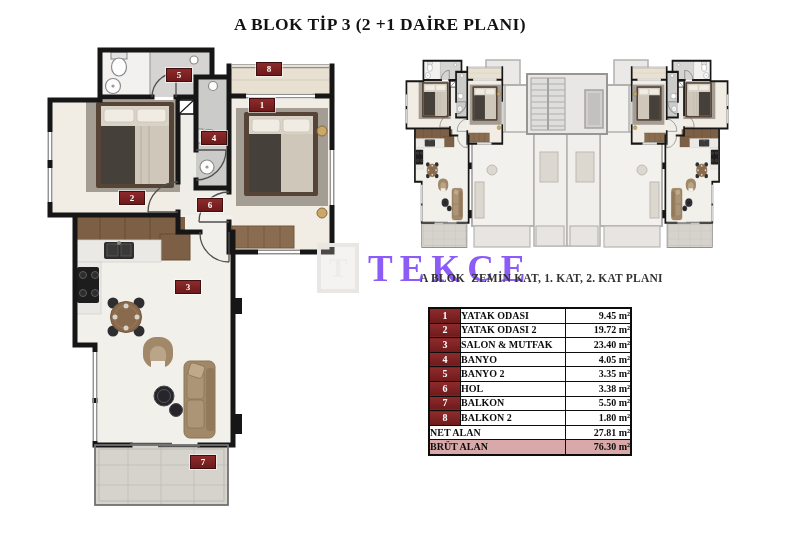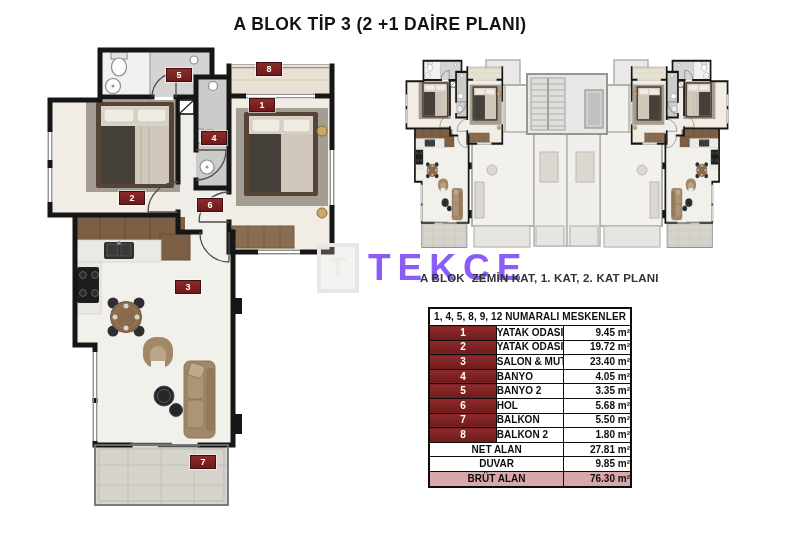--- a/index.html
+++ b/index.html
@@ -1,17 +1,17 @@
 <!DOCTYPE html>
 <html><head>
 <meta charset="utf-8">
 <style>
   html,body{margin:0;padding:0;background:#fff}
   .stage{position:relative;width:800px;height:533px;background:#ffffff;overflow:hidden;
-         font-family:Liberation Sans, sans-serif}
+         font-family:Liberation Serif, serif}
   .title{position:absolute;top:14px;left:0;width:760px;text-align:center;
          font-size:17.5px;font-weight:bold;color:#121212;letter-spacing:.4px}
   svg.plan{position:absolute;left:0;top:0}
   .caption{position:absolute;top:272px;left:420px;width:380px;text-align:left;
            font-size:11.5px;font-weight:bold;color:#333;letter-spacing:.2px}
   
   .badge{position:absolute;min-width:20px;height:12px;line-height:12px;padding:0 2px;
          background:linear-gradient(180deg,#8e2a2b,#6d1a1b);color:#fff;
          font-size:9px;font-weight:bold;text-align:center;border:1px solid #3f0e0e;
          box-shadow:0 0 0 1px rgba(255,255,255,.55)}
@@ -26,21 +26,21 @@
   .wm-text{font-size:37px;font-weight:bold;color:#8b5cf6;letter-spacing:7px}
   
   .area-table{position:absolute;left:428px;top:307px;width:204px;border-collapse:collapse;
               border:2.5px solid #0d0d0d;color:#0d0d0d;table-layout:fixed}
   .area-table th,.area-table td{border:1.4px solid #0d0d0d;font-size:10px;font-weight:bold;
               padding:0;height:13.6px;line-height:1;overflow:hidden;white-space:nowrap}
   .area-table th{height:16px;text-align:center;letter-spacing:.1px}
   .num-cell{width:30px;background:linear-gradient(180deg,#8f2b2c,#6e1a1b);color:#fff;text-align:center}
   .name-cell{padding-left:4px;text-align:left}
   .area-cell{width:64px;text-align:right}
-  .sum-label{text-align:center}
+  .sum-label{}
   .pink td{background:#d9a8a8}
   
   .w{stroke:#161616;stroke-width:5;fill:none;stroke-linecap:square}
   .wg{stroke:#fdfdfd;stroke-width:5.4;fill:none}
   .wl{stroke:#8f8f8f;stroke-width:1.1;fill:none}
   .sd{stroke:#555;stroke-width:1.6;fill:none}
   .arc{stroke:#4f4f4f;stroke-width:1.3;fill:none}
   .fx{fill:#fdfdfd;stroke:#8a8a8a;stroke-width:1.2}
   .rail{stroke:#707070;stroke-width:1.8;fill:none}
   .tile{stroke:#c3c0ba;stroke-width:1;fill:none}
@@ -221,23 +221,20 @@
 
   <div class="watermark">
     <span class="wm-logo">T</span>
     <span class="wm-text">TEKCE</span>
   </div>
 
   <div class="caption">A BLOK &nbsp;ZEMİN KAT, 1. KAT, 2. KAT PLANI</div>
 
   <table class="area-table">
     <tbody>
-        <tr>
-      <th colspan="3">1, 4, 5, 8, 9, 12 NUMARALI MESKENLER</th>
-    </tr>
     <tr>
       <td class="num-cell">1</td>
       <td class="name-cell">YATAK ODASI</td>
       <td class="area-cell">9.45 m²</td>
     </tr>
     <tr>
       <td class="num-cell">2</td>
       <td class="name-cell">YATAK ODASI 2</td>
       <td class="area-cell">19.72 m²</td>
     </tr>
@@ -252,40 +249,36 @@
       <td class="area-cell">4.05 m²</td>
     </tr>
     <tr>
       <td class="num-cell">5</td>
       <td class="name-cell">BANYO 2</td>
       <td class="area-cell">3.35 m²</td>
     </tr>
     <tr>
       <td class="num-cell">6</td>
       <td class="name-cell">HOL</td>
-      <td class="area-cell">5.68 m²</td>
+      <td class="area-cell">3.38 m²</td>
     </tr>
     <tr>
       <td class="num-cell">7</td>
       <td class="name-cell">BALKON</td>
       <td class="area-cell">5.50 m²</td>
     </tr>
     <tr>
       <td class="num-cell">8</td>
       <td class="name-cell">BALKON 2</td>
       <td class="area-cell">1.80 m²</td>
     </tr>
     <tr>
       <td colspan="2" class="sum-label">NET ALAN</td>
       <td class="area-cell">27.81 m²</td>
     </tr>
-    <tr>
-      <td colspan="2" class="sum-label">DUVAR</td>
-      <td class="area-cell">9.85 m²</td>
-    </tr>
     <tr class="pink">
       <td colspan="2" class="sum-label">BRÜT ALAN</td>
       <td class="area-cell">76.30 m²</td>
     </tr>
   </tbody>
     </table>
 
 </div>
 
 </body></html>

